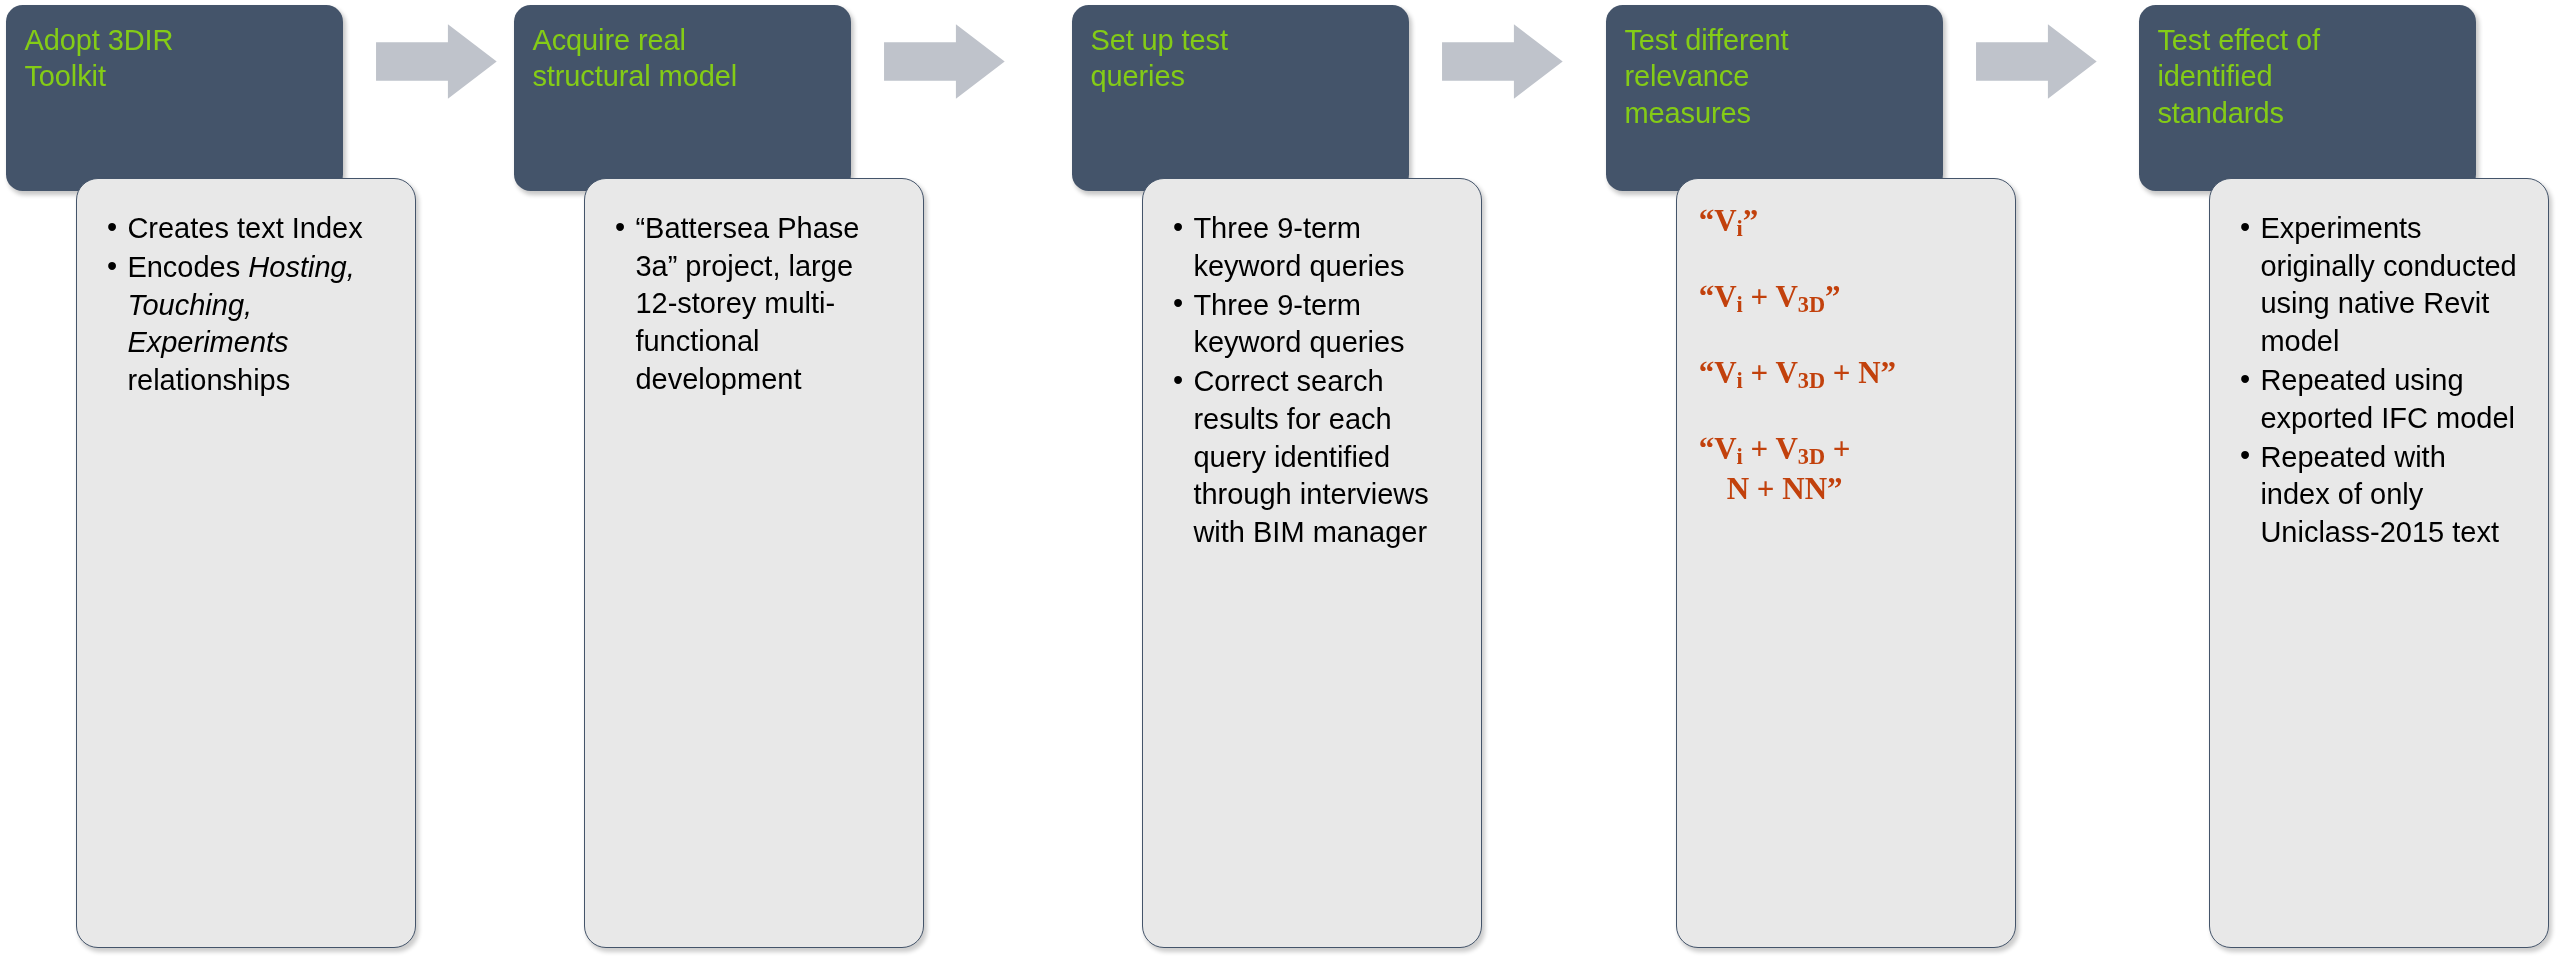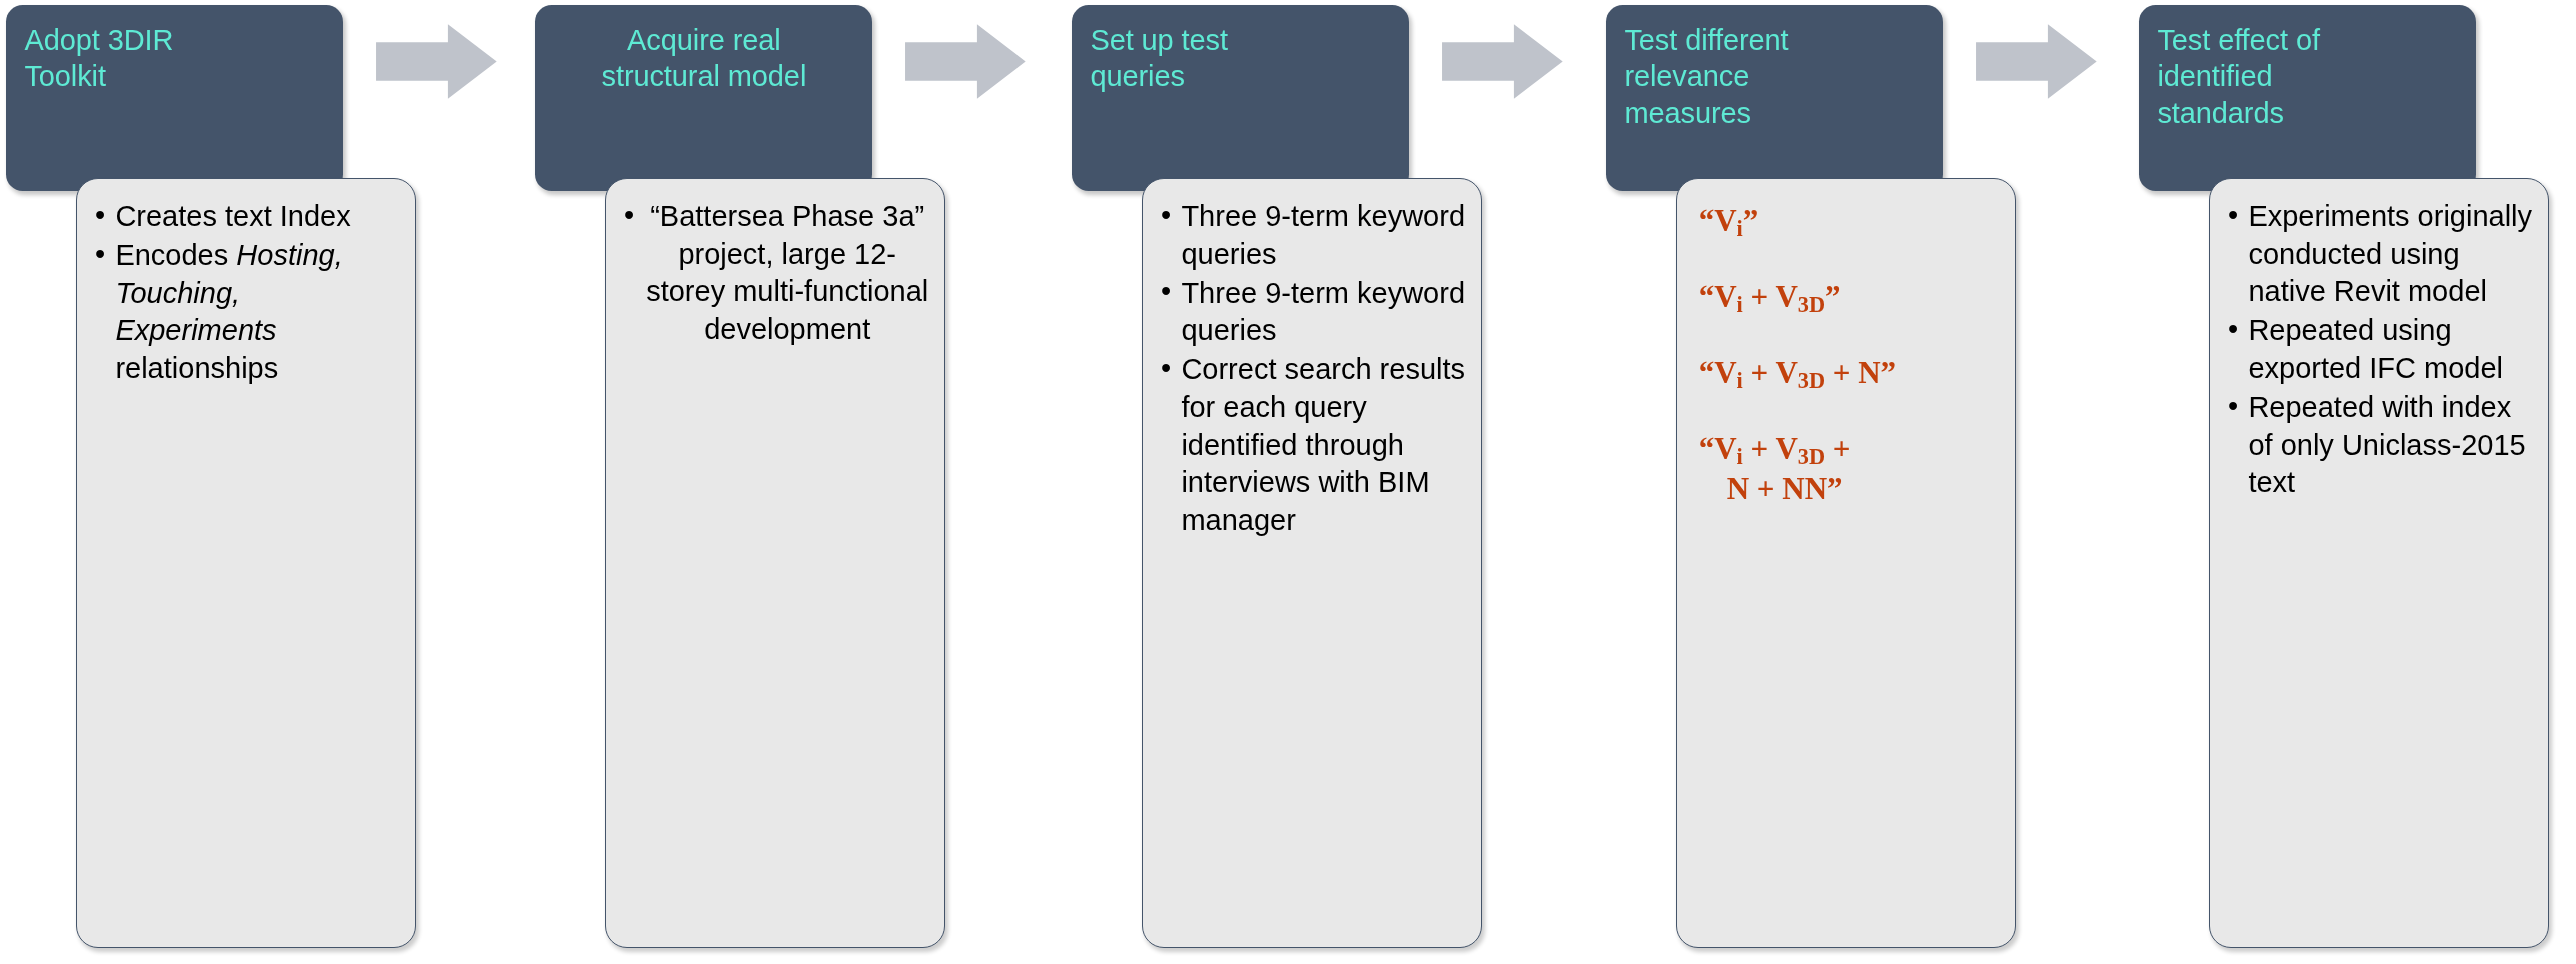--- a/index.html
+++ b/index.html
@@ -32,21 +32,21 @@
     width: 337px;
     height: 186px;
     background: #44546a;
     border-radius: 16.7px;
     box-sizing: border-box;
     padding: 16.7px 18px 6.4px 18px;
     box-shadow: 2.6px 3.2px 4.5px rgba(0,0,0,0.22);
     z-index: 2;
   }
   .header-title {
-    color: #5eead4;
+    color: #84cc16;
     font-size: 29px;
     line-height: 1.26;
     font-weight: 400;
     letter-spacing: -0.1px;
     white-space: pre-line;
   }
   
   .detail-card {
     position: absolute;
     left: 76px;
@@ -56,21 +56,21 @@
     background: #e8e8e8;
     border: 1.9px solid #44546a;
     border-radius: 22px;
     box-sizing: border-box;
     padding: 19px 14px 13px 14px;
     box-shadow: 2.6px 3.2px 4.5px rgba(0,0,0,0.20);
     z-index: 3;
   }
   .bullets {
     list-style: none;
-    margin: 0;
+    margin: 12px;
     padding: 0;
   }
   .bullets li {
     position: relative;
     padding-left: 24.4px;
     margin: 0 0 1.3px 0;
     color: #000000;
     font-size: 29px;
     line-height: 1.30;
     font-weight: 400;
@@ -135,21 +135,21 @@
           <li><span>Creates text Index</span></li>
           <li><span>Encodes </span><em>Hosting, Touching, Experiments</em><span> relationships</span></li>
         </ul>
       </div>
       <div class="arrow">
         <svg viewBox="0 0 190 120" xmlns="http://www.w3.org/2000/svg">
           <polygon points="0,30 112,30 112,2 188,60 112,118 112,90 0,90" fill="#bfc3cb"></polygon>
         </svg>
       </div>
     </div>
-    <div class="stage" style="left: 529px; text-align: center;">
+    <div class="stage" style="left: 508px;">
       <div class="header-card">
         <div class="header-title">Acquire real
 structural model</div>
       </div>
       <div class="detail-card">
         <ul class="bullets">
           <li><span>“Battersea Phase 3a” project, large 12-storey multi-functional development</span></li>
         </ul>
       </div>
       <div class="arrow">

